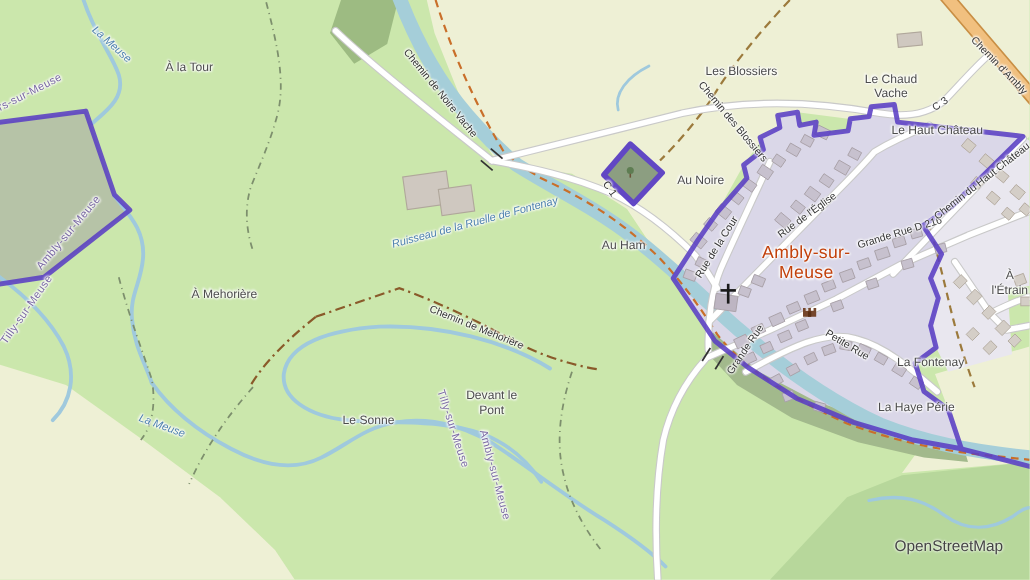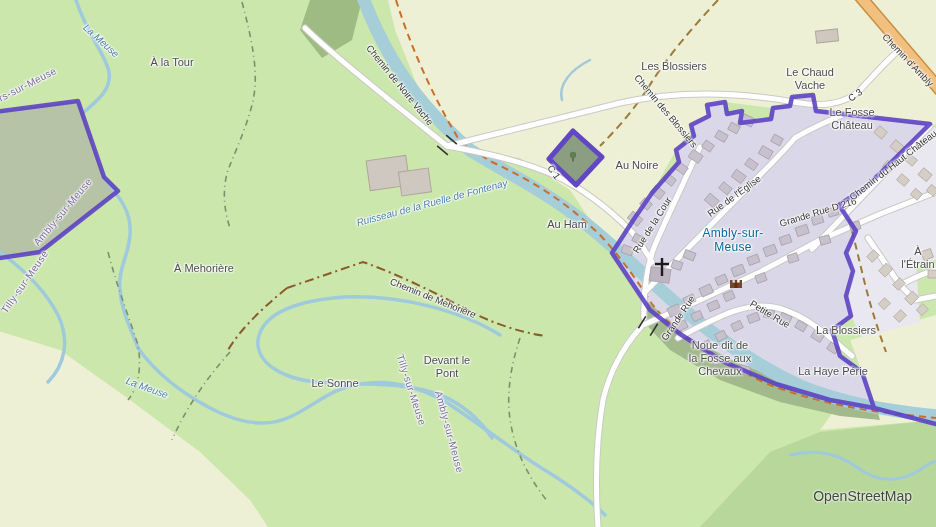--- a/index.html
+++ b/index.html
@@ -3,21 +3,21 @@
 <meta charset="utf-8">
 <style>
   html,body{margin:0;padding:0;}
   #viewport{position:relative;width:936px;height:527px;overflow:hidden;
     background:#cbe7ac;font-family:"Liberation Sans",sans-serif;cursor:grab;}
   #viewport svg{position:absolute;left:0;top:0;}
   .lbl{position:absolute;white-space:pre-line;text-align:center;line-height:1.18;
     transform:translate(-50%,-50%);pointer-events:none;
     text-shadow:0 0 2px #fff,0 0 2px #fff,0 0 3px #fff,1px 1px 2px #fff,-1px -1px 2px #fff;}
   .place{font-size:11px;color:#4c4c4c;}
-  .village-name{font-size:12px;color:#0369a1;letter-spacing:.3px;}
+  .village-name{font-size:16px;color:#c2410c;letter-spacing:.3px;}
   .road{font-size:9.5px;color:#353535;white-space:nowrap;}
   .water{font-size:10px;color:#4d80ae;font-style:italic;white-space:nowrap;}
   .admin{font-size:10px;color:#7a69a3;white-space:nowrap;letter-spacing:.4px;}
   .attribution{position:absolute;font-size:14px;color:#444;right:24px;top:488px;
     text-shadow:0 0 2px #fff,0 0 3px #fff;cursor:pointer;}
 </style>
 </head>
 <body>
 
 <div id="viewport">
@@ -207,33 +207,30 @@
   </g>
   <g>
     <path d="M730,288 v-8 h2.4 v2.4 h2.4 v-2.4 h2.4 v2.4 h2.4 v-2.4 h2.4 v8 z" fill="#75462b"></path>
     <rect x="734.5" y="283" width="3" height="5" fill="#5a3015"></rect>
   </g>
 </svg>
 
 <span class="lbl place" style="left:674px;top:66px">Les Blossiers</span>
 <span class="lbl place" style="left:810px;top:79px">Le Chaud
 Vache</span>
-<span class="lbl place" style="left:852px;top:119px">Le Fosse Château</span>
+<span class="lbl place" style="left:852px;top:119px">Le Haut Château</span>
 <span class="lbl place" style="left:637px;top:165px">Au Noire</span>
 <span class="lbl place" style="left:567px;top:224px">Au Ham</span>
 <span class="lbl place" style="left:172px;top:62px">À la Tour</span>
 <span class="lbl place" style="left:204px;top:268px">À Mehorière</span>
 <span class="lbl place" style="left:447px;top:367px">Devant le
 Pont</span>
 <span class="lbl place" style="left:335px;top:383px">Le Sonne</span>
-<span class="lbl place" style="left:846px;top:330px">La Blossiers</span>
+<span class="lbl place" style="left:846px;top:330px">La Fontenay</span>
 <span class="lbl place" style="left:833px;top:371px">La Haye Périe</span>
-<span class="lbl place" style="left:720px;top:358px">Noue dit de
-la Fosse aux
-Chevaux</span>
 <span class="lbl place" style="left:918px;top:258px">À l'Étrain</span>
 <span class="lbl village-name" style="left:733px;top:240px">Ambly-sur-
 Meuse</span>
 
 <span class="lbl road" style="left:400px;top:85px;transform:translate(-50%,-50%) rotate(51deg)">Chemin de Noire Vache</span>
 <span class="lbl road" style="left:666px;top:111px;transform:translate(-50%,-50%) rotate(50deg)">Chemin des Blossiers</span>
 <span class="lbl road" style="left:908px;top:60px;transform:translate(-50%,-50%) rotate(46deg)">Chemin d'Ambly</span>
 <span class="lbl road" style="left:855px;top:95px;transform:translate(-50%,-50%) rotate(-35deg)">C 3</span>
 <span class="lbl road" style="left:554px;top:172px;transform:translate(-50%,-50%) rotate(55deg)">C 1</span>
 <span class="lbl road" style="left:652px;top:225px;transform:translate(-50%,-50%) rotate(-58deg)">Rue de la Cour</span>

